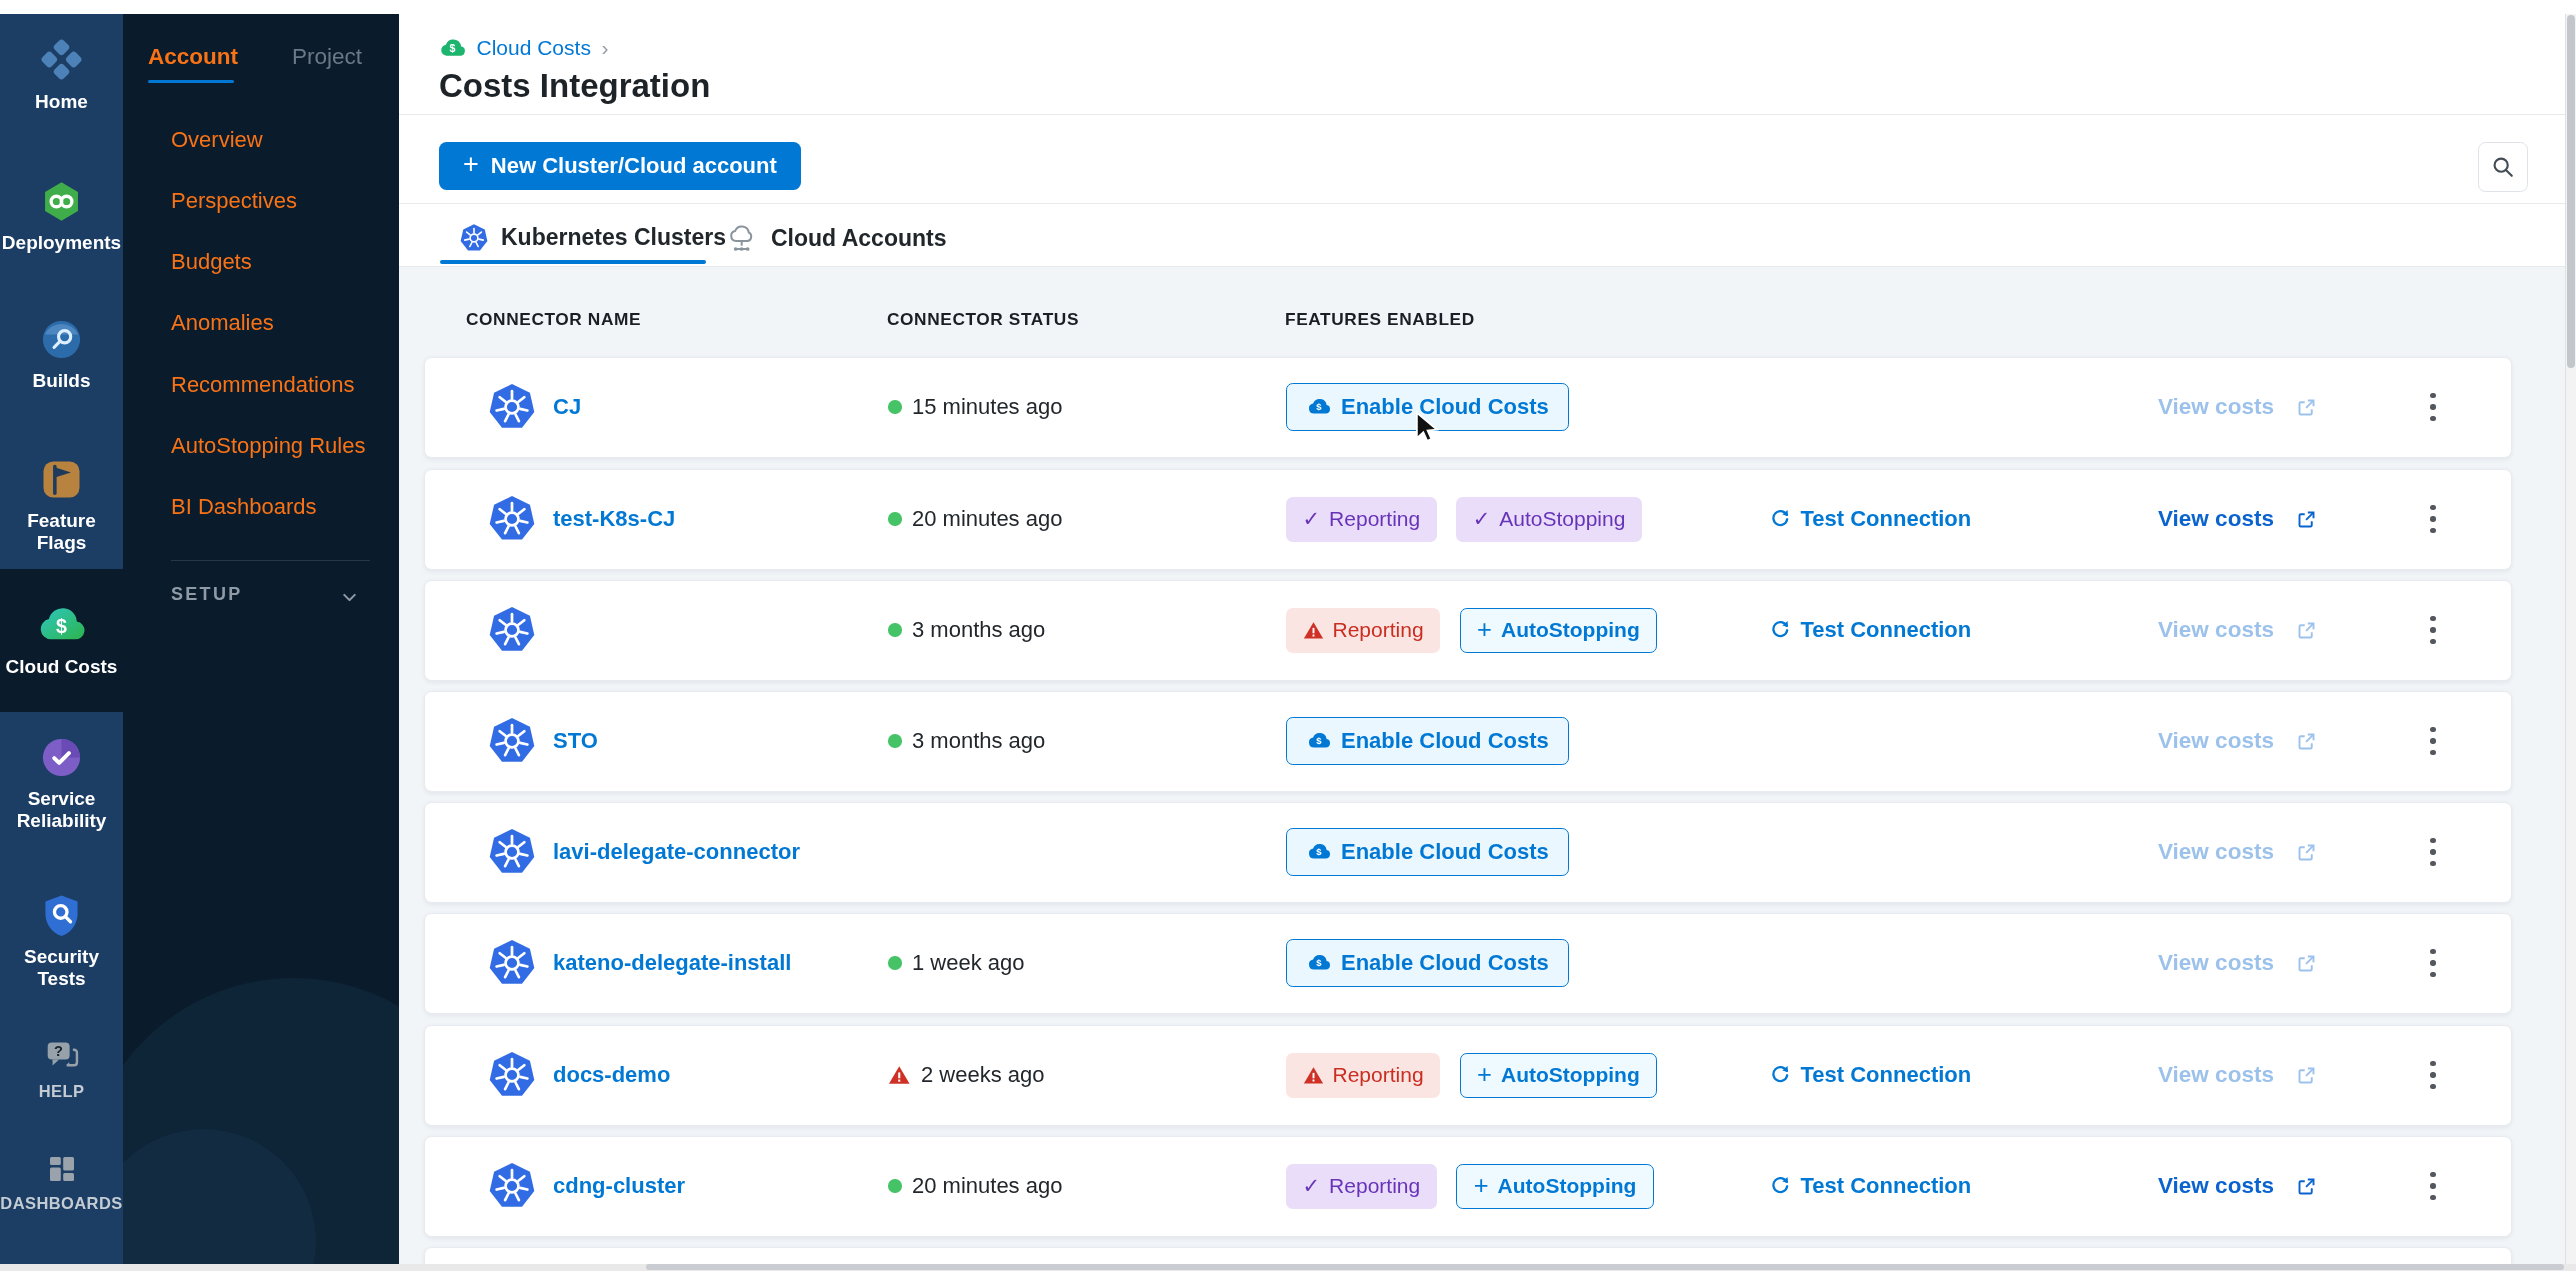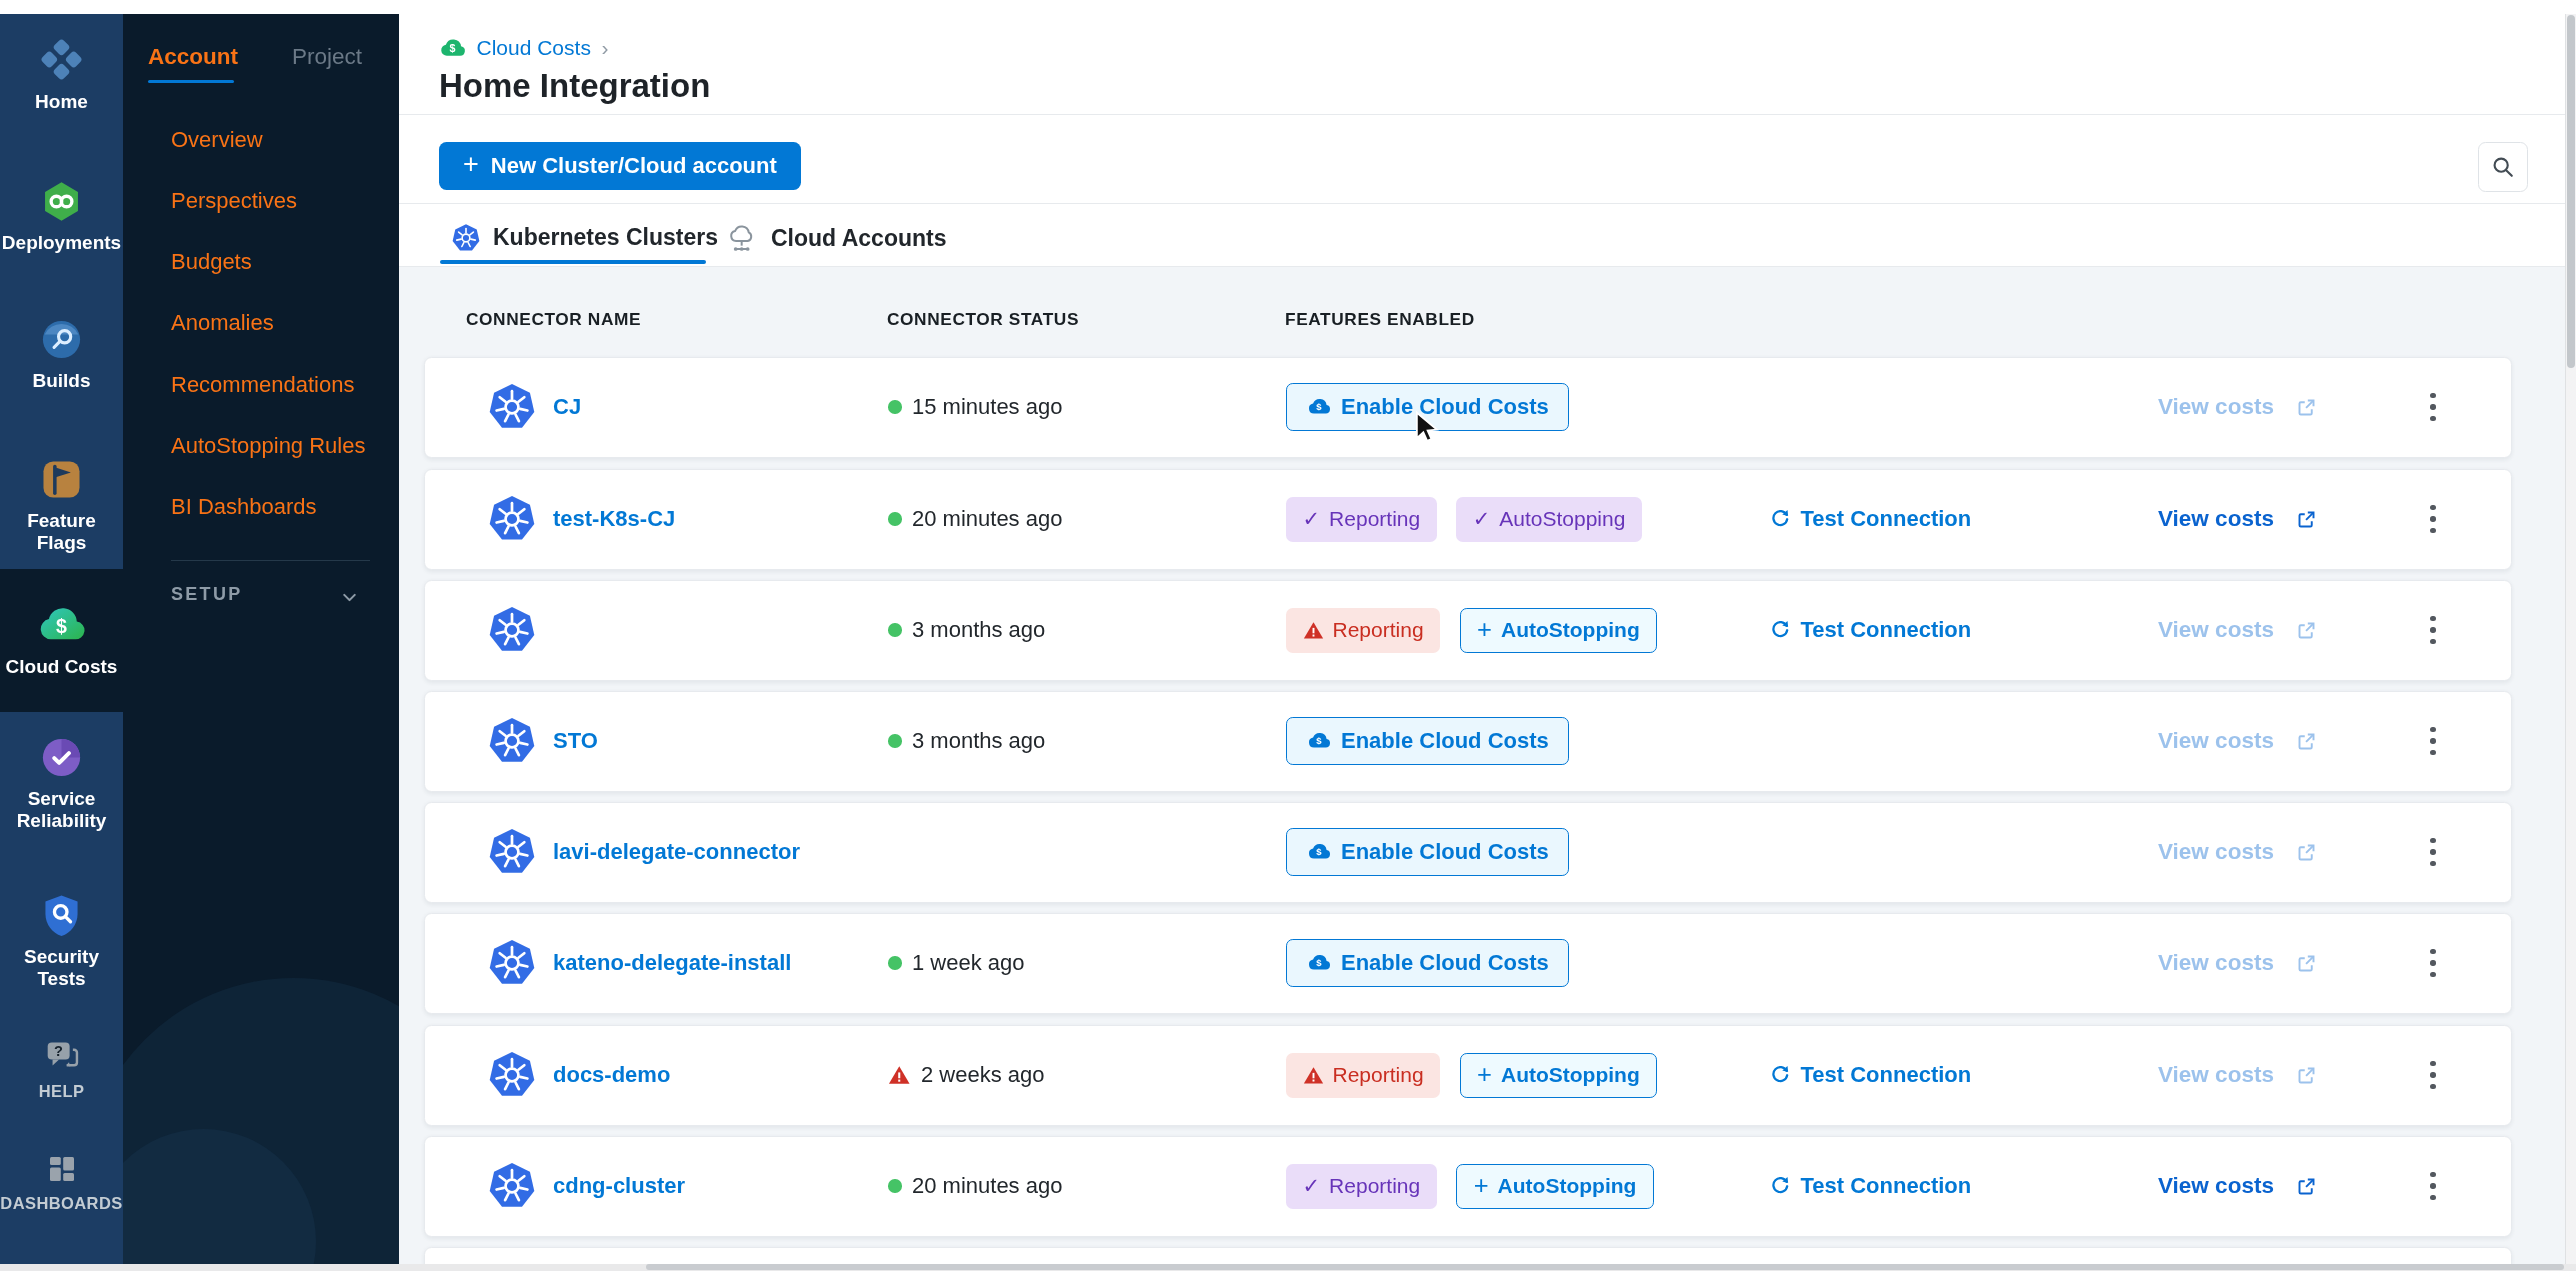--- a/index.html
+++ b/index.html
@@ -39,21 +39,21 @@
   .crumb-sep{color:#8f9aa4;font-size:21px;}
   .page-title{position:absolute;left:40px;top:53px;font-size:33px;font-weight:700;color:#1e2328;}
   .hr{position:absolute;left:0;right:0;height:0.8px;background:#e7eaed;}
   .btn-new{position:absolute;left:40px;top:128px;height:48px;display:flex;align-items:center;gap:12px;
            padding:0 24px;background:#0278d5;border:none;border-radius:7.5px;color:#fff;
            font-size:22px;font-weight:700;cursor:pointer;font-family:inherit;}
   .btn-new .plusg{font-size:27px;font-weight:400;margin-top:-2.3px;}
   .btn-search{position:absolute;left:2079px;top:128px;width:48px;height:48px;background:#fff;
               border:1.5px solid #dfe3e7;border-radius:7.5px;display:flex;align-items:center;justify-content:center;cursor:pointer;}
   .tab{position:absolute;top:209px;display:flex;align-items:center;gap:12px;font-size:23px;font-weight:700;color:#21262b;cursor:pointer;}
-  .tab.k8s{left:52px;}
+  .tab.k8s{left:60px;}
   .tab.cloudacct{left:328px;text-align:right;}
   .tab-underline{position:absolute;left:41px;top:246px;width:266px;height:4.5px;background:#0278d5;border-radius:2.3px;}
   .list-bg{position:absolute;left:0;right:0;top:253px;bottom:0;background:#f2f5f8;}
   .col-h{position:absolute;top:295px;font-size:17.3px;font-weight:700;color:#191f24;letter-spacing:0.6px;}
   .col-h.c1{left:67px;} .col-h.c2{left:488px;} .col-h.c3{left:886px;}
 
   
   .card{position:absolute;left:25px;width:2086px;height:99px;background:#fff;border:0.8px solid #e7eaee;
         border-radius:7.5px;box-shadow:0 1.5px 4.5px rgba(35,49,62,.07);}
   .cell{position:absolute;top:0;bottom:0;display:flex;align-items:center;}
@@ -251,21 +251,21 @@
 </nav>
 
 <main class="main">
   <div class="crumb-row">
     <svg width="27" height="27" viewBox="0 0 24 24" style="color:#1db56e">
         <use href="#i-cloudd"></use>
       </svg>
     <a class="crumb-link">Cloud Costs</a>
     <span class="crumb-sep">›</span>
   </div>
-  <h1 class="page-title" style="margin:0">Home Integration</h1>
+  <h1 class="page-title" style="margin:0">Costs Integration</h1>
   <div class="hr" style="top:100px"></div>
 
   <button class="btn-new">
     <span class="plusg">+</span>
     <span>New Cluster/Cloud account</span>
   </button>
   <div class="btn-search">
     <svg width="25.5" height="25.5" viewBox="0 0 24 24">
         <use href="#i-search"></use>
       </svg>

